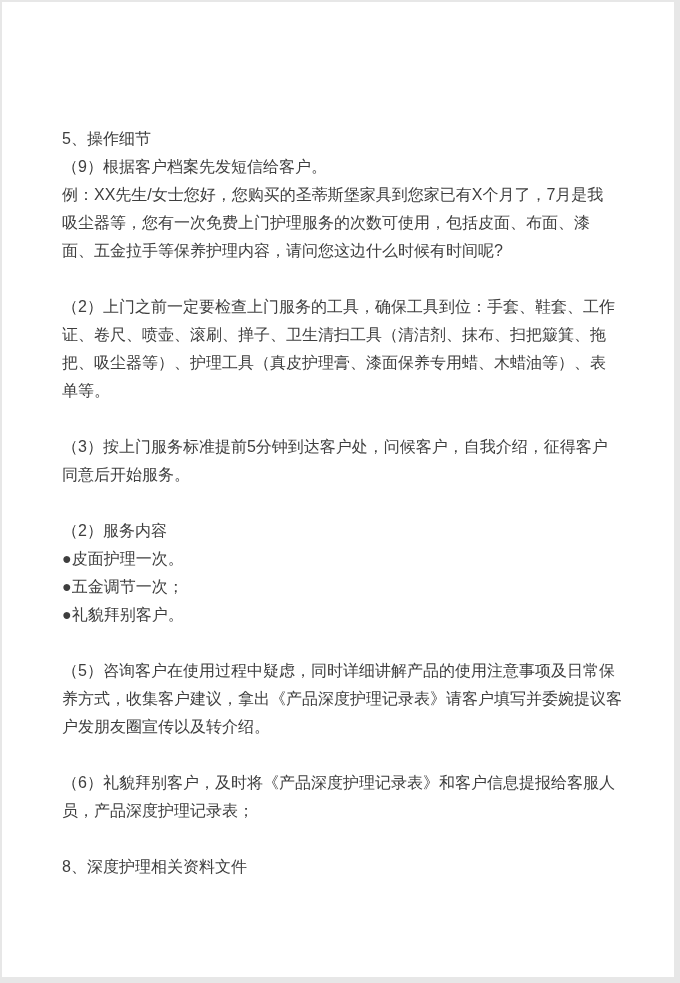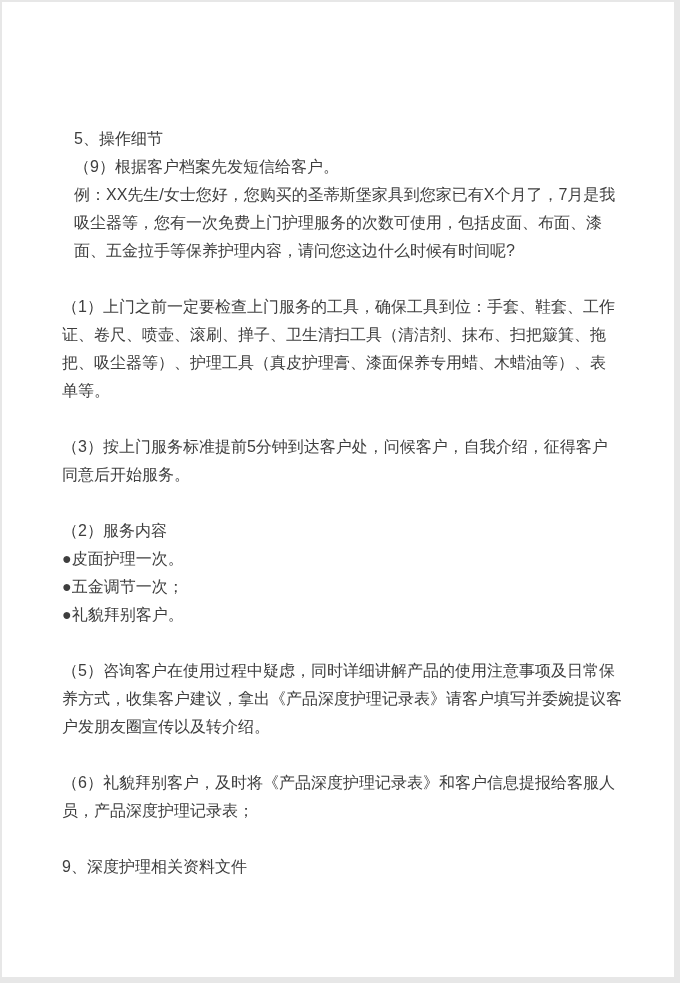--- a/index.html
+++ b/index.html
@@ -30,21 +30,20 @@
     width: 566px;
     color: var(--text-color, #3e3e3e);
     font-size: 16px;
     line-height: 28px;
   }
   .block {
     margin-top: 28px;
   }
   .block:first-child {
     margin-top: 0;
-    margin-left: 12px;
   }
   .line {
     height: 28px;
     white-space: nowrap;
     overflow: visible;
   }
   .bullet-line .bullet {
     display: inline-block;
     margin-right: 0px;
   }
@@ -58,21 +57,21 @@
 
       <div class="block">
         <div class="line">5、操作细节</div>
         <div class="line">（9）根据客户档案先发短信给客户。</div>
         <div class="line">例：XX先生/女士您好，您购买的圣蒂斯堡家具到您家已有X个月了，7月是我</div>
         <div class="line">吸尘器等，您有一次免费上门护理服务的次数可使用，包括皮面、布面、漆</div>
         <div class="line">面、五金拉手等保养护理内容，请问您这边什么时候有时间呢?</div>
       </div>
 
       <div class="block">
-        <div class="line">（1）上门之前一定要检查上门服务的工具，确保工具到位：手套、鞋套、工作</div>
+        <div class="line">（2）上门之前一定要检查上门服务的工具，确保工具到位：手套、鞋套、工作</div>
         <div class="line">证、卷尺、喷壶、滚刷、掸子、卫生清扫工具（清洁剂、抹布、扫把簸箕、拖</div>
         <div class="line">把、吸尘器等）、护理工具（真皮护理膏、漆面保养专用蜡、木蜡油等）、表</div>
         <div class="line">单等。</div>
       </div>
 
       <div class="block">
         <div class="line">（3）按上门服务标准提前5分钟到达客户处，问候客户，自我介绍，征得客户</div>
         <div class="line">同意后开始服务。</div>
       </div>
 
@@ -94,18 +93,18 @@
         <div class="line">养方式，收集客户建议，拿出《产品深度护理记录表》请客户填写并委婉提议客</div>
         <div class="line">户发朋友圈宣传以及转介绍。</div>
       </div>
 
       <div class="block">
         <div class="line">（6）礼貌拜别客户，及时将《产品深度护理记录表》和客户信息提报给客服人</div>
         <div class="line">员，产品深度护理记录表；</div>
       </div>
 
       <div class="block">
-        <div class="line">9、深度护理相关资料文件</div>
+        <div class="line">8、深度护理相关资料文件</div>
       </div>
 
     </div>
   </div>
 </div>
 
 </body></html>

